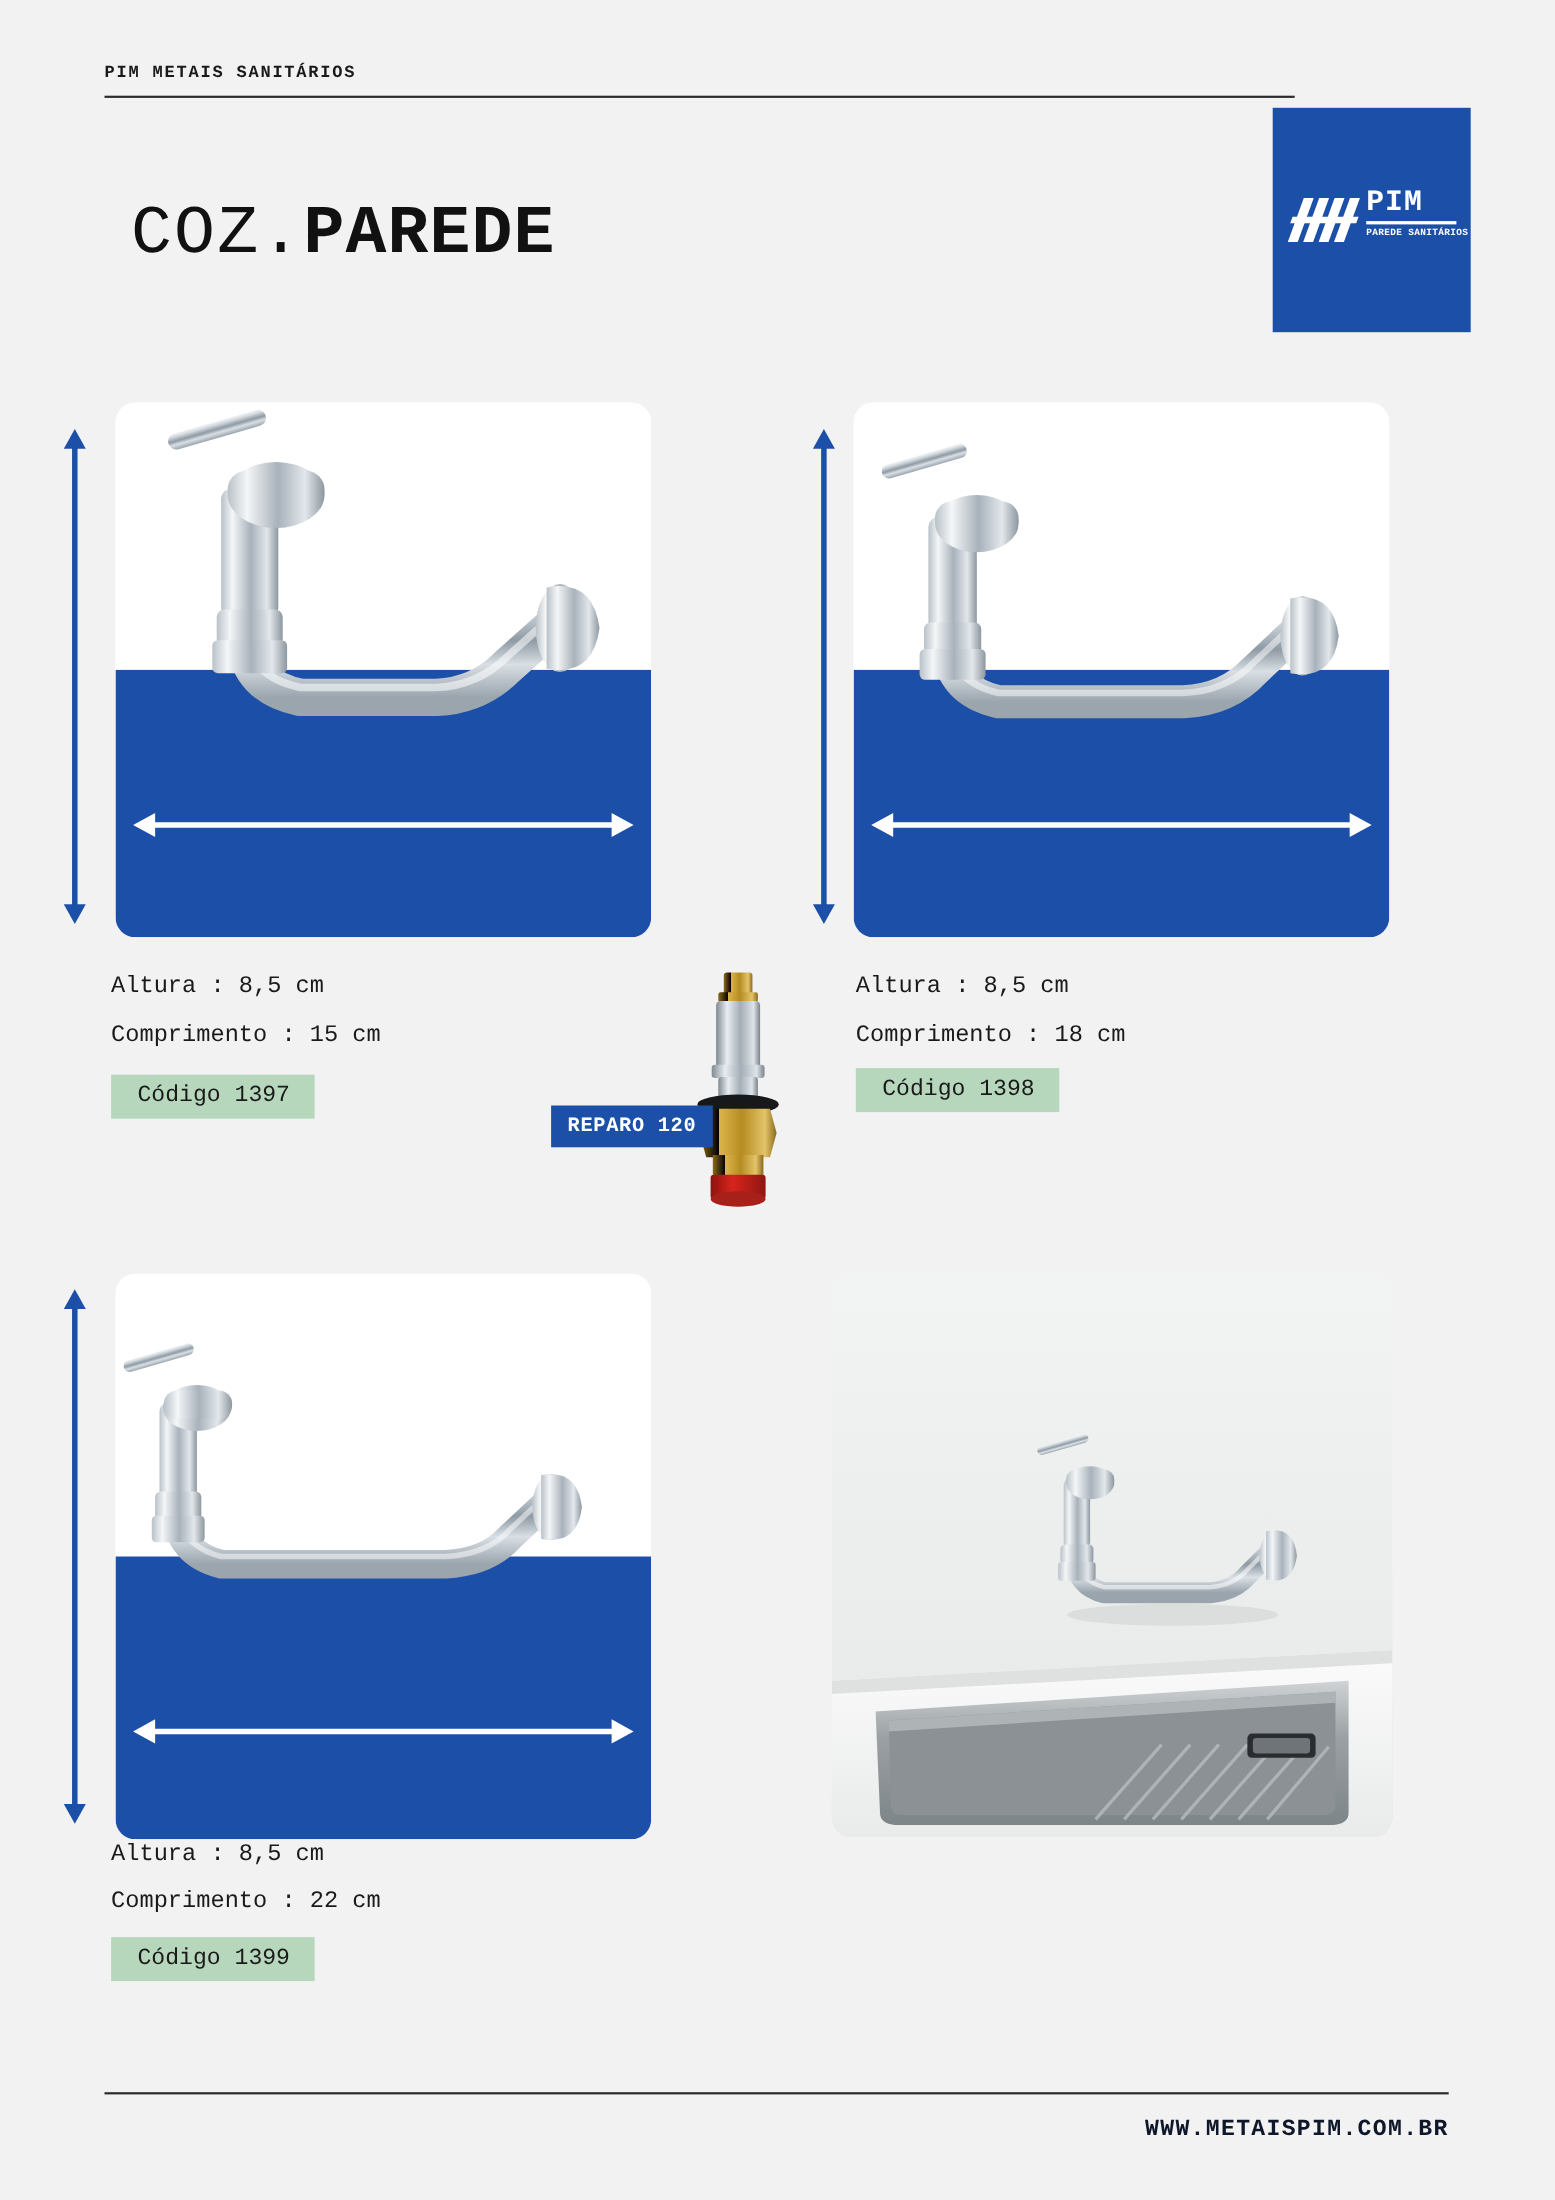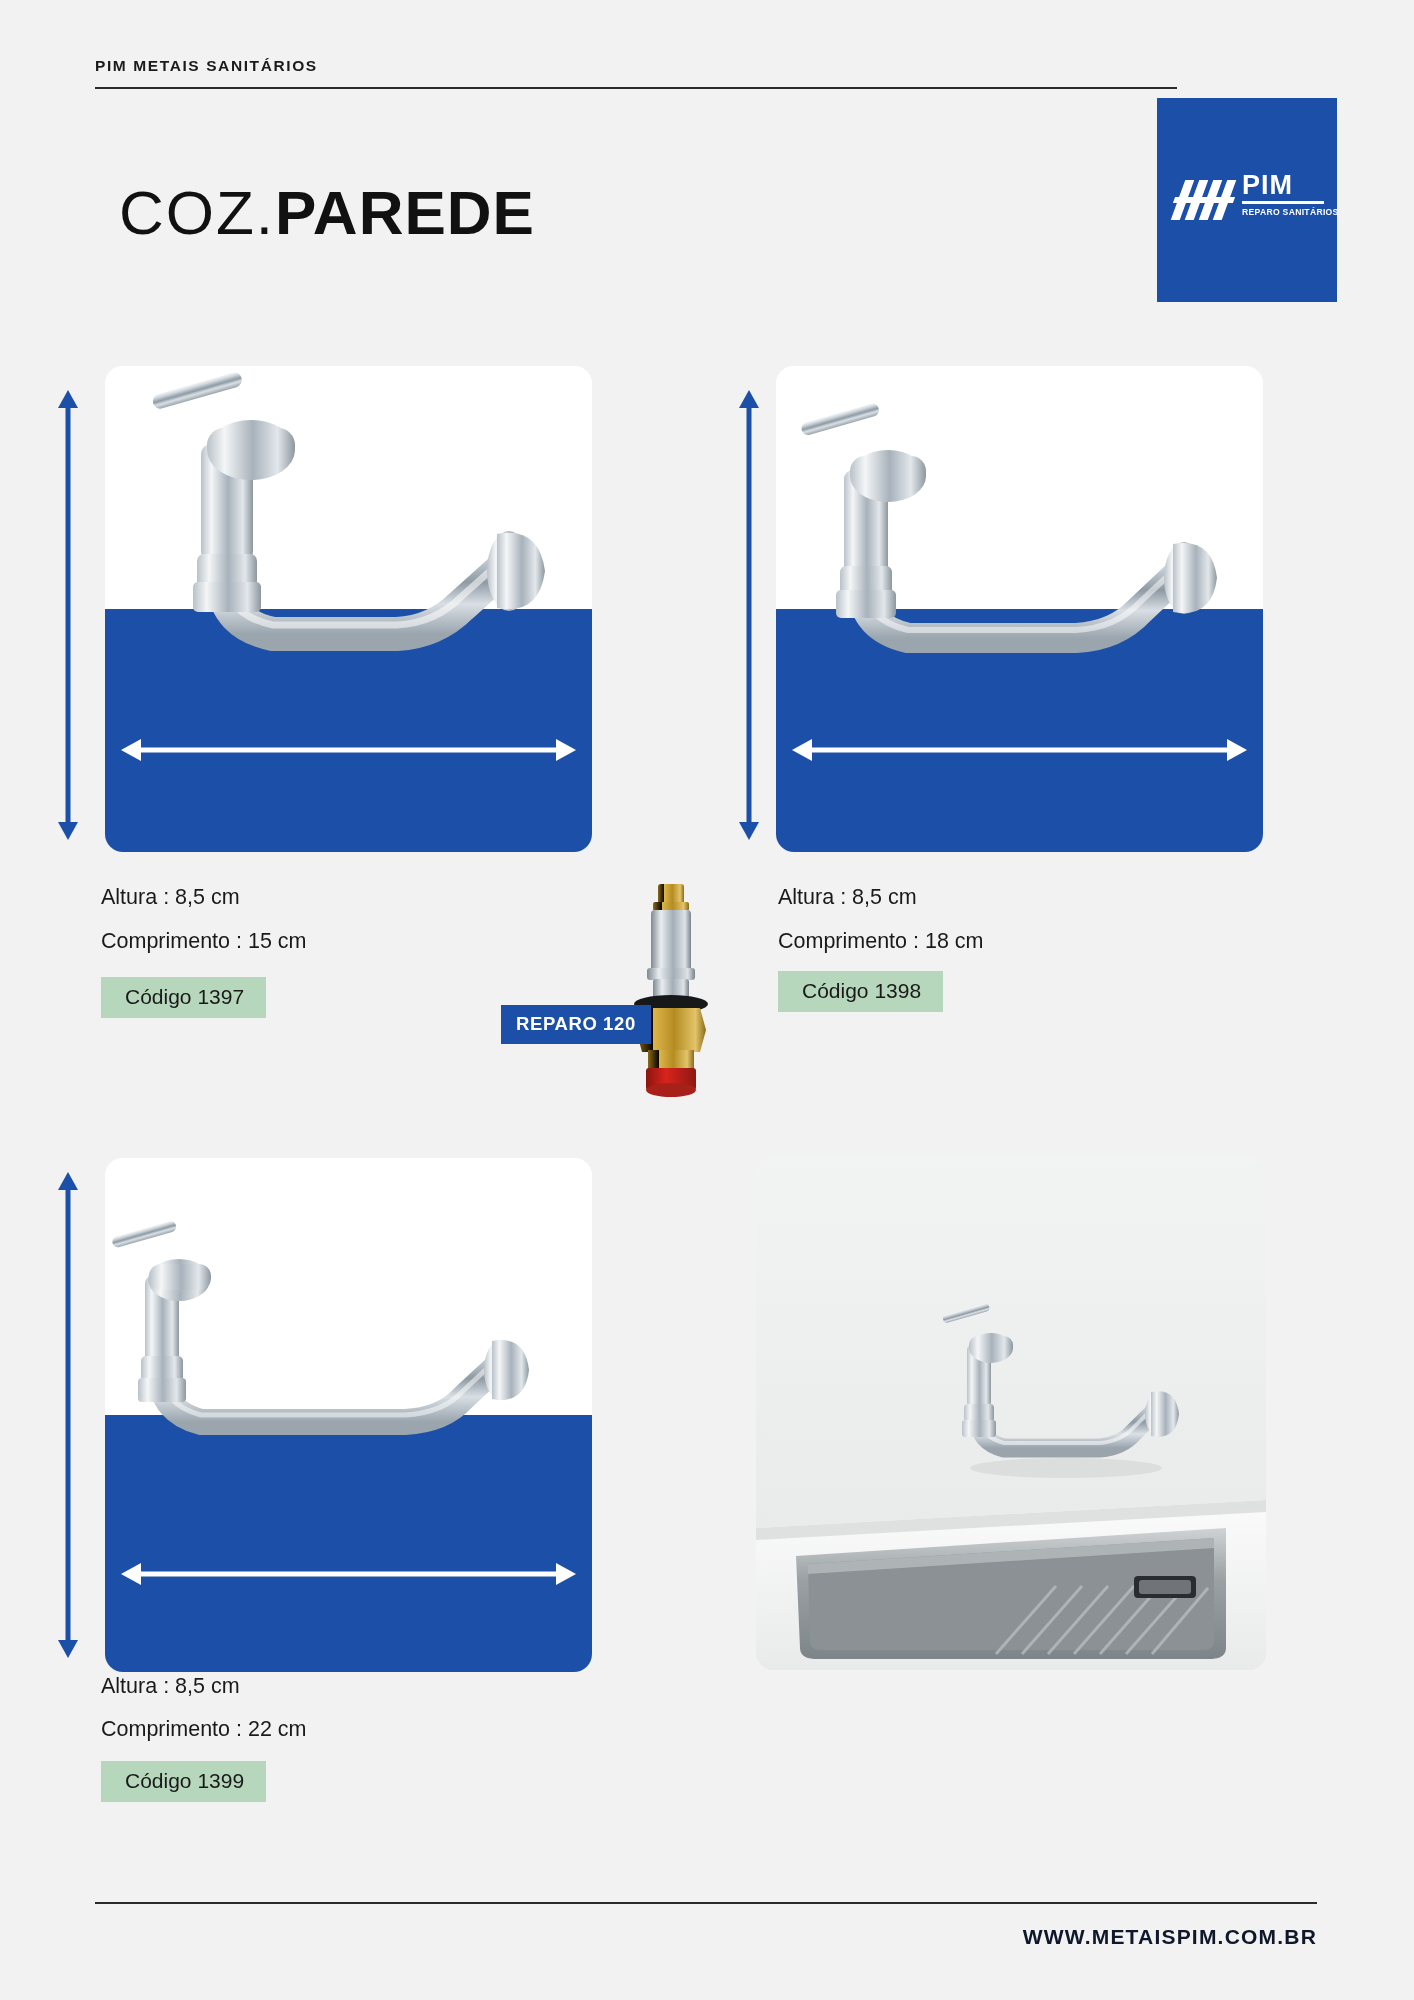--- a/index.html
+++ b/index.html
@@ -10,20 +10,21 @@
   body {
     font-family: "Liberation Sans", sans-serif;
     -webkit-font-smoothing: antialiased;
   }
   .page {
     position: relative;
     width: 1414px;
     height: 2000px;
     background: #f2f2f2;
     overflow: hidden;
+    font-family: Liberation Mono, monospace;
   }
 
   
   .header-brand {
     position: absolute;
     left: 95px;
     top: 57px;
     font-size: 15.5px;
     font-weight: bold;
     letter-spacing: 1.6px;
@@ -229,21 +230,21 @@
     <div class="logo-inner">
       <div class="logo-mark">
         <div class="slab s1"></div>
         <div class="slab s2"></div>
         <div class="slab s3"></div>
         <div class="slab s4"></div>
         <div class="bar"></div>
       </div>
       <div class="logo-pim">PIM</div>
       <div class="logo-under"></div>
-      <div class="logo-sub">REPARO SANITÁRIOS</div>
+      <div class="logo-sub">PAREDE SANITÁRIOS</div>
     </div>
   </div>
 
   <div class="title">
     <span class="thin">COZ.</span><span class="bold">PAREDE</span>
   </div>
 
   <div class="card">
 
     <svg class="v-arrow" style="left:50px; top:388px;" width="36" height="454">

